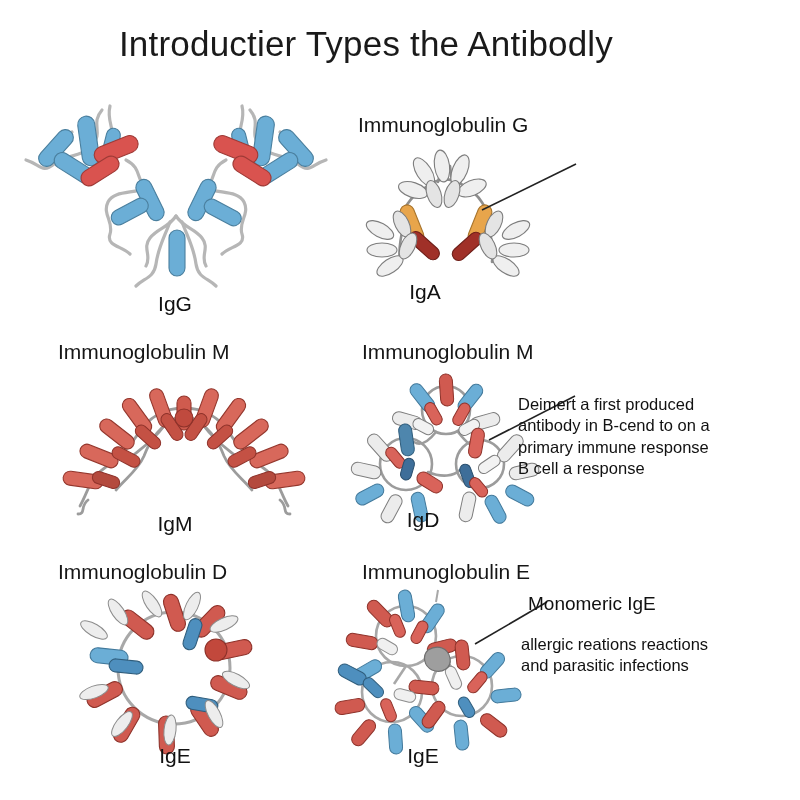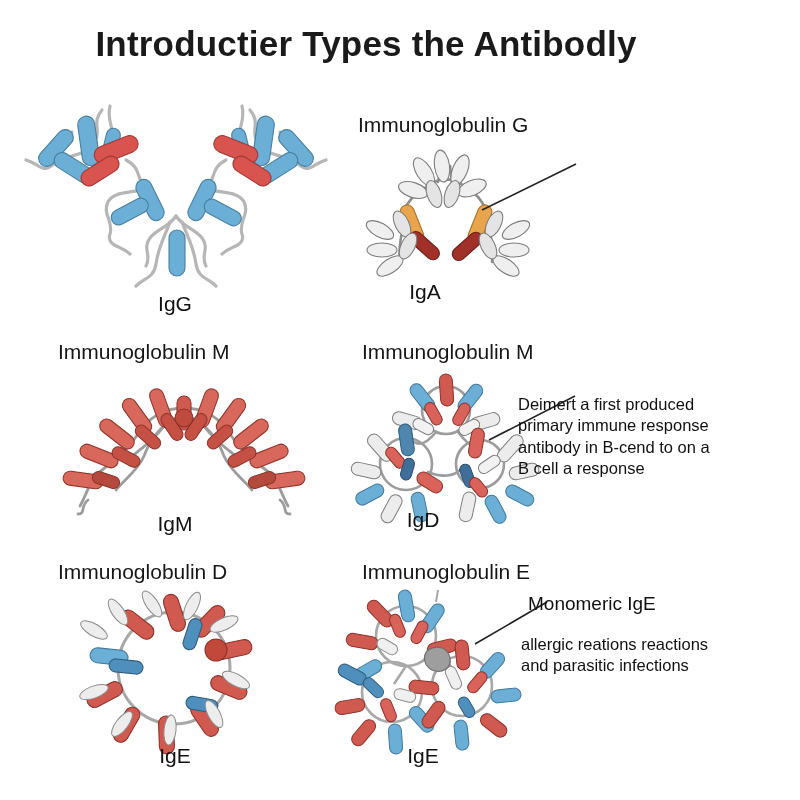--- a/index.html
+++ b/index.html
@@ -16,21 +16,21 @@
     color: #111111;
     overflow: hidden;
   }
   .title {
     position: absolute;
     top: 24px;
     left: 0;
     width: 732px;
     text-align: center;
     font-size: 35px;
-    font-weight: 700;
+    font-weight: 400;
     letter-spacing: 0.2px;
     color: #1a1a1a;
     white-space: nowrap;
   }
   .section-header {
     position: absolute;
     font-size: 21px;
     font-weight: 400;
     color: #161616;
     white-space: nowrap;
@@ -271,22 +271,22 @@
   </div>
 
   <div class="leader" style="left:487px; top:392px;">
     <svg width="100" height="50" viewBox="0 0 100 50">
       <line x1="2" y1="48" x2="88" y2="4" stroke="#222222" stroke-width="1.6"></line>
     </svg>
   </div>
 
   <div class="annotation" style="left:518px; top:394px;">
     <span class="ann-line">Deimert a first produced</span>
+    <span class="ann-line">antibody in B-cend to on a</span>
     <span class="ann-line">primary immune response</span>
-    <span class="ann-line">antibody in B-cend to on a</span>
     <span class="ann-line">B cell a response</span>
   </div>
 
   <div class="caption" style="left:358px; top:508px; width:130px;">IgD</div>
 
   <div class="section-header" style="left:58px; top:560px;">Immunoglobulin D</div>
 
   <div class="fig" style="left:74px; top:588px;">
     <svg width="200" height="160" viewBox="0 0 200 160">
       <circle cx="100" cy="80" r="56" fill="none" stroke="#A8A8A8" stroke-width="3"></circle>

